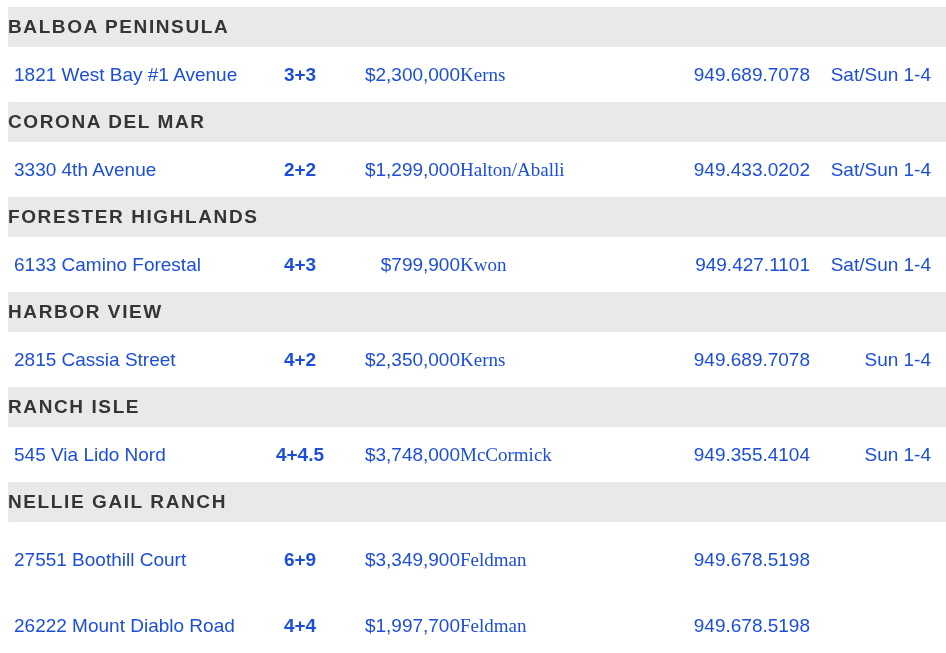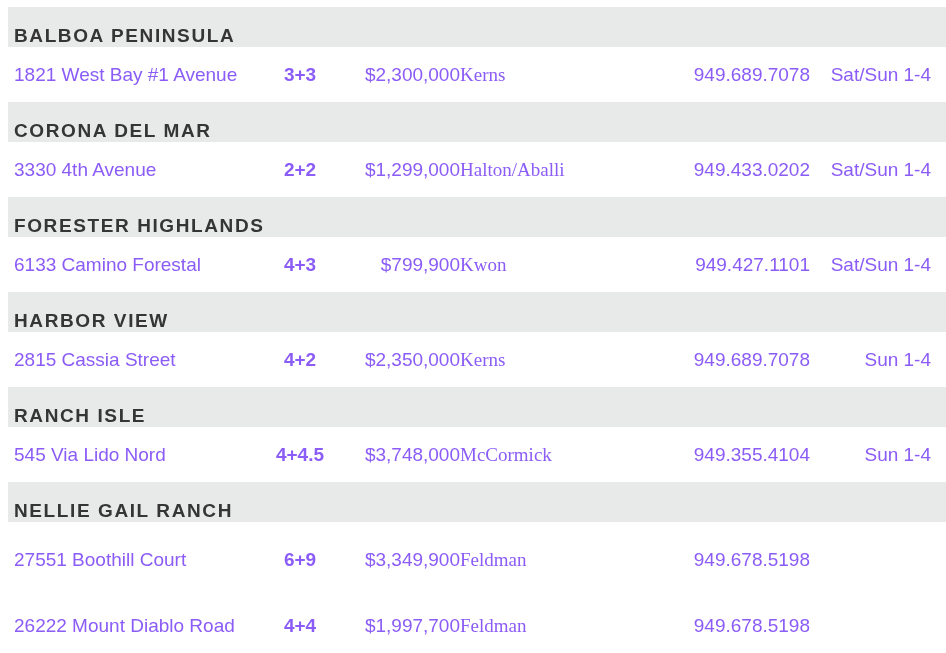--- a/index.html
+++ b/index.html
@@ -15,40 +15,39 @@
     font-family: "Liberation Sans", sans-serif;
     box-sizing: border-box;
     padding-top: 7px;
     overflow: hidden;
   }
   .section-header {
     height: 40px;
     margin-left: 8px;
     background: #e7eae8;
     display: flex;
-    align-items: flex-end;
-    padding-left: 6px;
+    align-items: center;
     box-sizing: border-box;
   }
   .section-title {
     font-size: 19px;
     font-weight: bold;
     letter-spacing: 1.6px;
     color: #353535;
   }
   .row {
     height: 55px;
     display: grid;
     grid-template-columns: 246px 80px 120px 207px 143px 121px;
     align-items: center;
     padding-left: 14px;
     padding-right: 15px;
     box-sizing: border-box;
     font-size: 19px;
-    color: #8b5cf6;
+    color: #1d4ed8;
   }
   .row.tall { height: 76px; }
   .cell { white-space: pre-line; }
   .cell.address { text-align: left; }
   .cell.beds    { text-align: center; font-weight: bold; }
   .cell.price   { text-align: right; }
   .cell.agent   { text-align: left; font-family: Liberation Serif, serif; }
   .cell.phone   { text-align: right; }
   .cell.time    { text-align: right; line-height: 25px; }
 </style>

